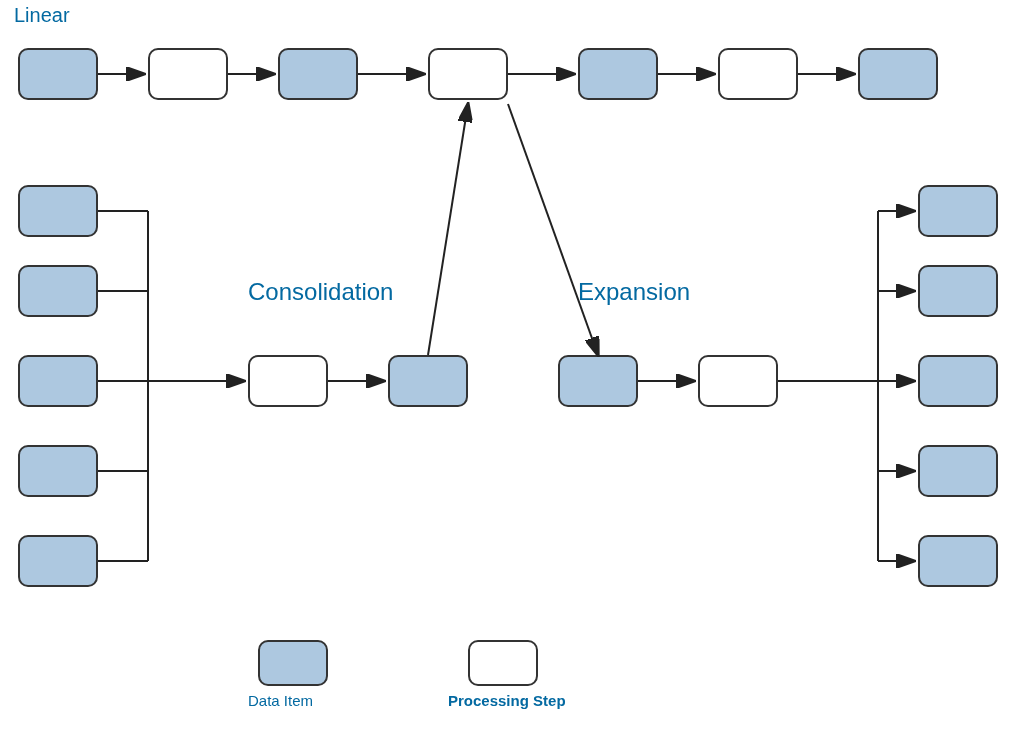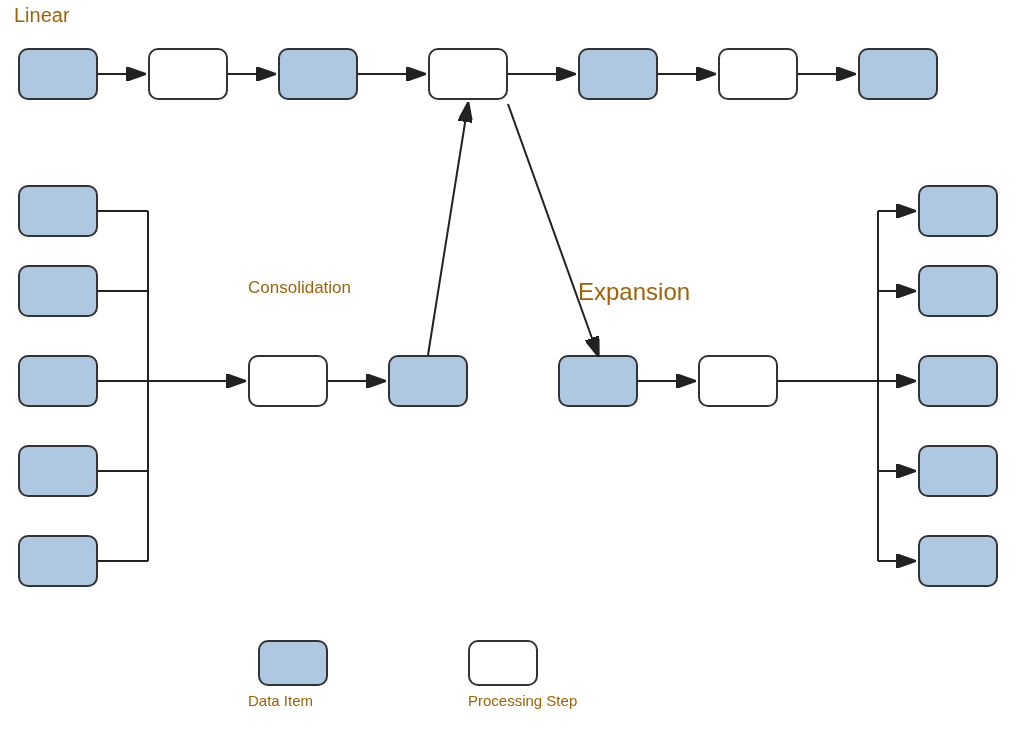--- a/index.html
+++ b/index.html
@@ -13,21 +13,21 @@
     }
     .diagram-container {
       position: relative;
       width: 1032px;
       height: 738px;
     }
     .label {
       position: absolute;
       font-size: 18px;
       font-weight: normal;
-      color: #a16207;
+      color: #0369a1;
     }
     
     .box {
       position: absolute;
       border: 2px solid #333;
       border-radius: 10px;
       width: 80px;
       height: 52px;
     }
     .box-blue {
@@ -93,23 +93,23 @@
   <div class="box box-blue" style="left:918px; top:185px;"></div>
   <div class="box box-blue" style="left:918px; top:265px;"></div>
   <div class="box box-blue" style="left:918px; top:355px;"></div>
   <div class="box box-blue" style="left:918px; top:445px;"></div>
   <div class="box box-blue" style="left:918px; top:535px;"></div>
 
   <div class="box box-blue" style="left:258px; top:640px; width:70px; height:46px;"></div>
   <div class="label" style="left:248px; top:692px; font-size:15px;">Data Item</div>
 
   <div class="box box-white" style="left:468px; top:640px; width:70px; height:46px;"></div>
-  <div class="label" style="left:468px; top:692px; font-size:15px;">Processing Step</div>
+  <div class="label" style="left:448px; top:692px; font-size:15px;font-weight:bold;">Processing Step</div>
 
-  <div class="label" style="left:248px; top:278px; font-size:17px;">Consolidation</div>
+  <div class="label" style="left:248px; top:278px; font-size:24px;">Consolidation</div>
 
   <div class="label" style="left:578px; top:278px; font-size:24px;">Expansion</div>
 
   <svg class="arrows">
     <defs>
       <marker id="arrowhead" markerWidth="10" markerHeight="7" refX="9" refY="3.5" orient="auto">
         <polygon points="0 0, 10 3.5, 0 7"></polygon>
       </marker>
     </defs>
 

